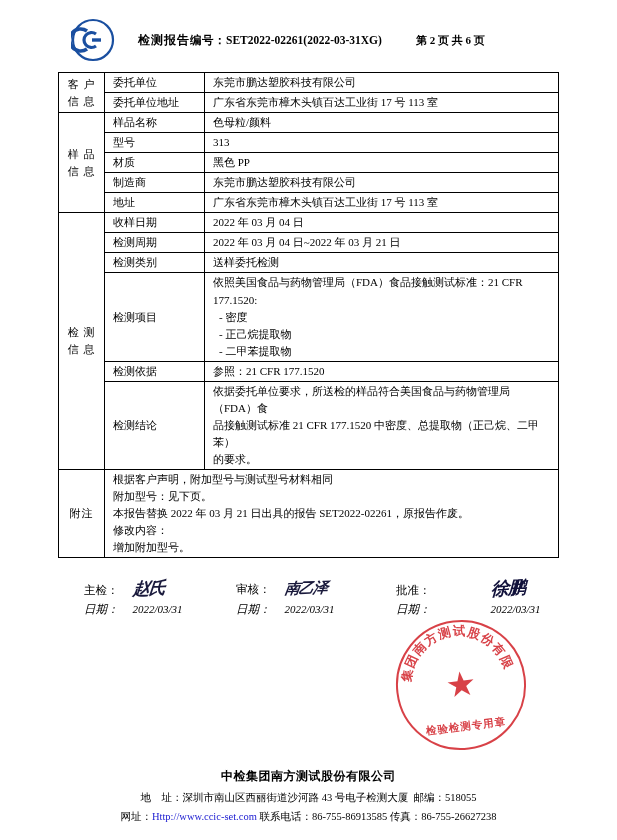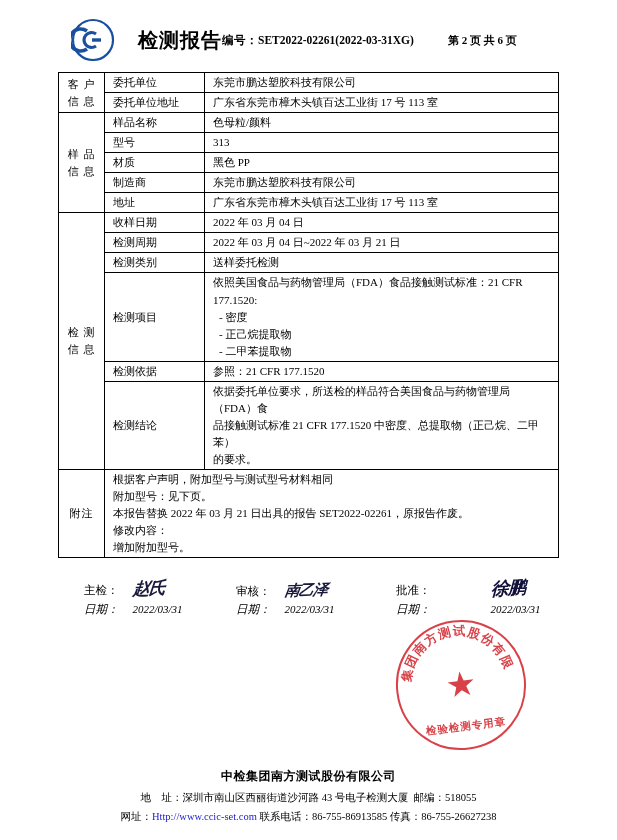--- a/index.html
+++ b/index.html
@@ -29,21 +29,21 @@
   .logo {
     width: 46px;
     margin-left: 70px;
     display: flex;
     align-items: center;
     justify-content: center;
   }
   .logo svg { display: block; }
   .hdr-title {
     margin-left: 22px;
-    font-size: 20px;
+    font-size: 12px;
     font-weight: bold;
     letter-spacing: 1px;
     font-family: "Liberation Serif", serif;
   }
   .hdr-no {
     font-size: 11.5px;
     font-weight: bold;
     white-space: nowrap;
   }
   .hdr-no .lbl { letter-spacing: 0.5px; }
@@ -93,21 +93,21 @@
 
   
   .sigblock {
     width: 501px;
     margin-left: 58px;
     position: relative;
     height: 96px;
   }
   .sigrow {
     display: flex;
-    align-items: flex-end;
+    align-items: center;
     position: absolute;
     width: 100%;
     font-size: 11.5px;
   }
   .sigrow.r1 { top: 18px; }
   .sigrow.r2 { top: 44px; font-style: italic; }
   .sigcell {
     display: flex;
     align-items: baseline;
   }

